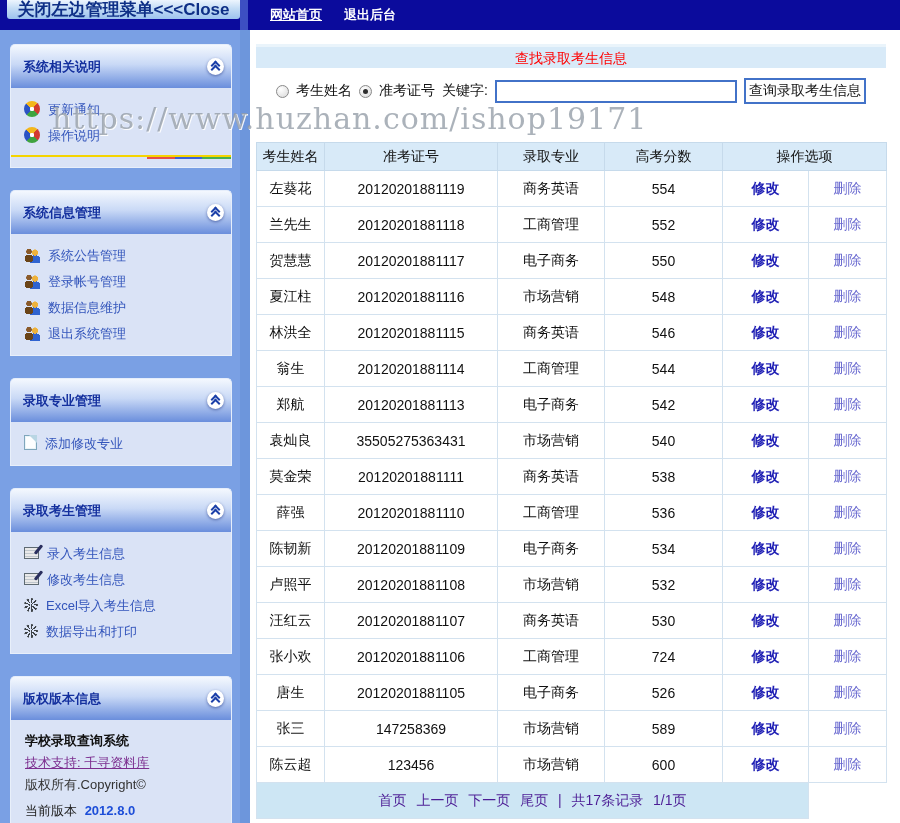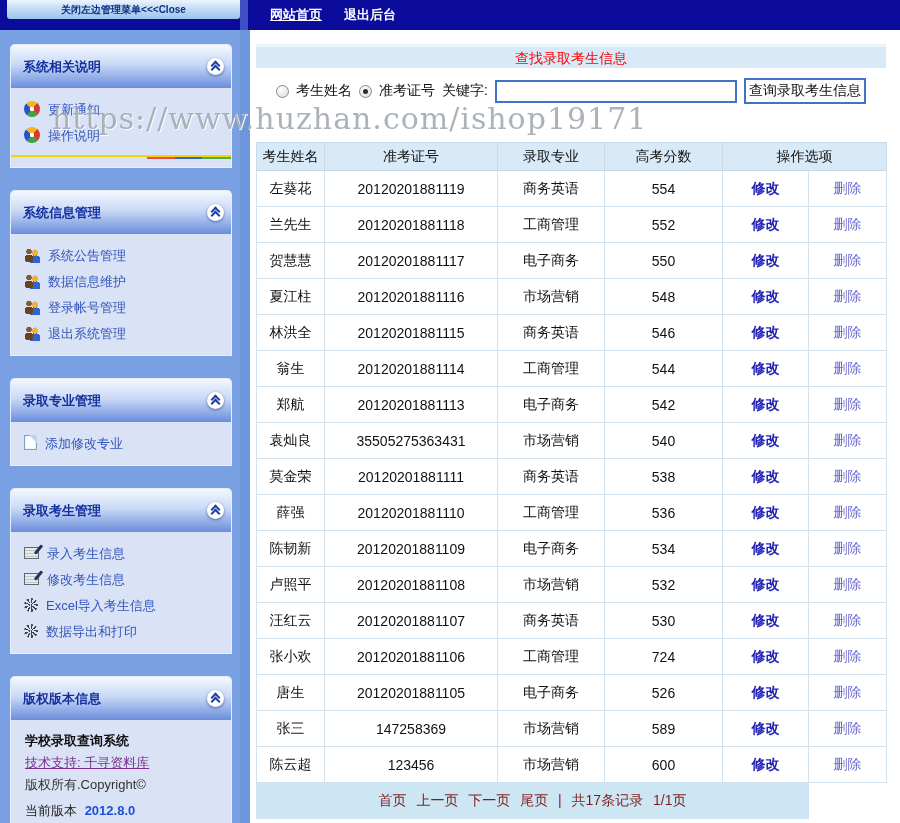--- a/index.html
+++ b/index.html
@@ -3,21 +3,21 @@
 <meta charset="utf-8">
 <style>
   * { margin:0; padding:0; box-sizing:border-box; }
   body { font-family:"Liberation Sans", sans-serif; background:#fff; }
   .page { position:relative; width:900px; height:823px; overflow:hidden; background:#fff; }
 
   
   .topbar { position:relative; height:30px; background:#0B0B9C; }
   .close-btn { position:absolute; left:7px; top:0; width:233px; height:19px;
     background:linear-gradient(180deg,#EDF5FE 0%,#C3DCF5 45%,#9DC3EE 100%);
-    color:#0E2F86; font-size:10px; font-weight:bold; text-align:center; line-height:19px;
+    color:#0E2F86; font-size:17px; font-weight:bold; text-align:center; line-height:19px;
     border-radius:0 0 3px 3px; cursor:pointer; }
   .topbar-divider { position:absolute; left:240px; top:0; width:8px; height:30px; background:#3D4FC2; }
   .topmenu { position:absolute; left:258px; top:0; height:30px; display:flex; align-items:center; gap:22px; }
   .topmenu a { color:#FFFFFF; font-size:13px; font-weight:bold; cursor:pointer; text-decoration:none; }
   .topmenu a.underlined { text-decoration:underline;padding-left:12px; }
 
   
   .cols { display:flex; height:793px; }
   .sidebar { width:240px; background:#7AA0E4; padding:14px 0 0 0; flex-shrink:0; }
   .divider-strip { width:10px; background:#6D96DC; flex-shrink:0; }
@@ -98,21 +98,21 @@
   
   table.results { width:630px; border-collapse:collapse; margin-top:37px; font-size:14px; color:#111;
     table-layout:fixed; }
   table.results th { background:#D8EAF8; height:28px; font-weight:normal; text-align:center;
     border:1px solid #C6DAEB; }
   table.results td { height:36px; text-align:center; border:1px solid #D3E2EF; background:#fff; }
   col.c-name { width:68px; } col.c-ticket { width:173px; } col.c-major { width:107px; }
   col.c-score { width:118px; } col.c-mod { width:86px; } col.c-del { width:78px; }
   a.modify { color:#1E1EB4; font-weight:bold; cursor:pointer; text-decoration:none; }
   a.del { color:#6A6AD0; cursor:pointer; text-decoration:none; }
-  tr.footer-row td.pager { background:#CDE6F4; height:28px; color:#7f1d1d; font-size:14px; border:1px solid #D3E2EF; }
+  tr.footer-row td.pager { background:#CDE6F4; height:28px; color:#4c1d95; font-size:14px; border:1px solid #D3E2EF; }
   tr.footer-row td.blank { background:transparent; border:none; }
   .pager span { margin:0 3px; }
   .pager .pglink { cursor:pointer; }
 </style>
 </head>
 <body>
 
 <div class="page">
 
   <div class="topbar">
@@ -159,25 +159,25 @@
           <span class="chev"></span>
         </div>
         <div class="panel-body">
           <div>
               <div class="side-item">
                 <span class="icon icon-users"></span>
                 <span class="side-label">系统公告管理</span>
               </div>
               <div class="side-item">
                 <span class="icon icon-users"></span>
+                <span class="side-label">登录帐号管理</span>
+              </div>
+              <div class="side-item">
+                <span class="icon icon-users"></span>
                 <span class="side-label">数据信息维护</span>
-              </div>
-              <div class="side-item">
-                <span class="icon icon-users"></span>
-                <span class="side-label">登录帐号管理</span>
               </div>
               <div class="side-item">
                 <span class="icon icon-users"></span>
                 <span class="side-label">退出系统管理</span>
               </div>
             </div>
         </div>
       </div>
 
       <div class="panel">

